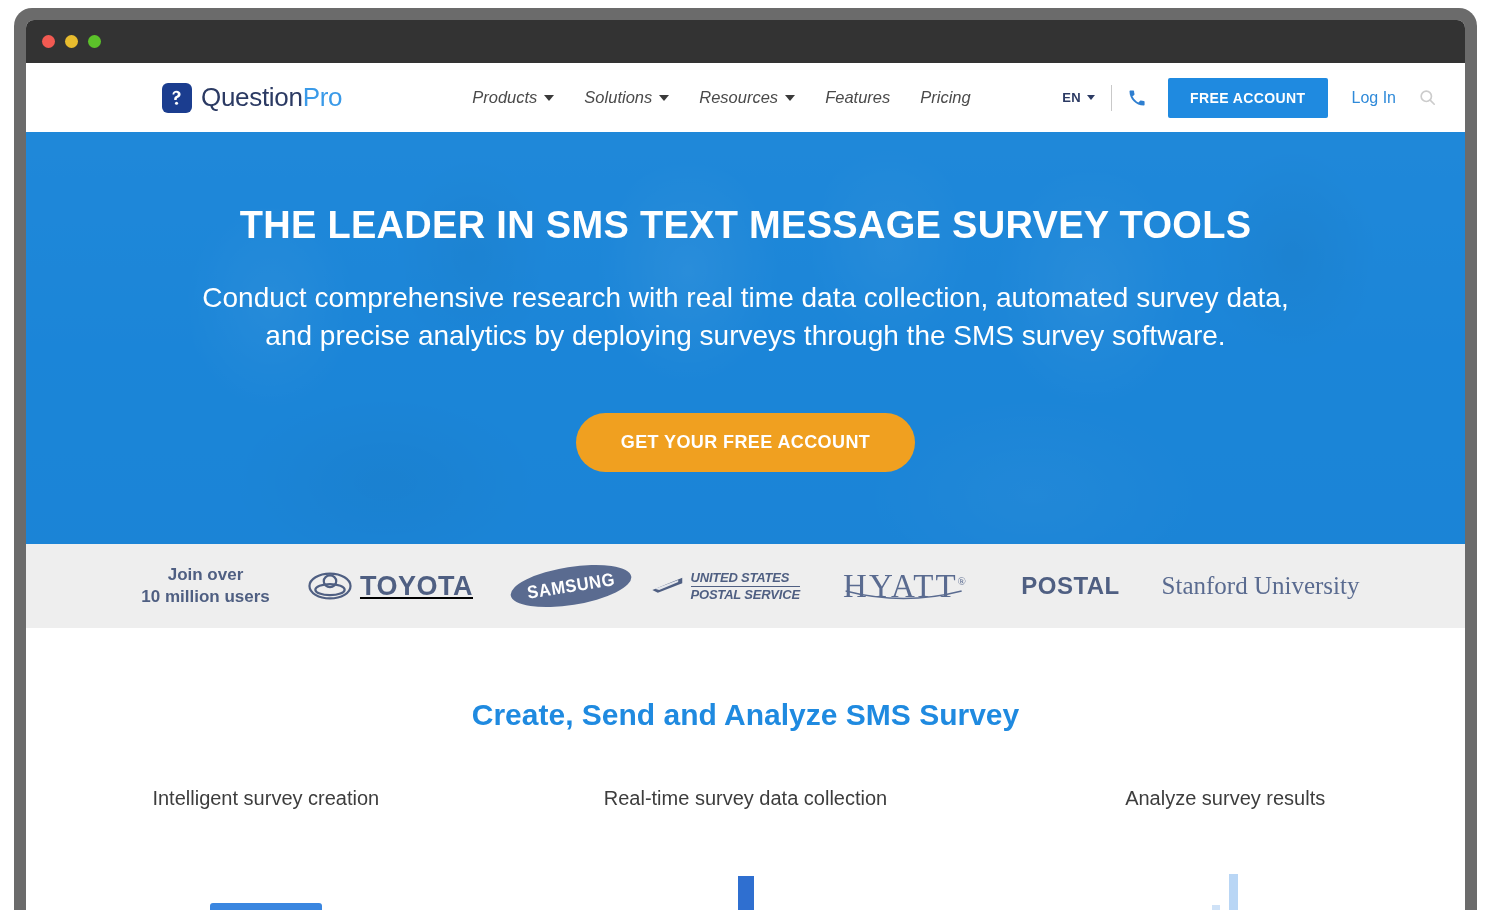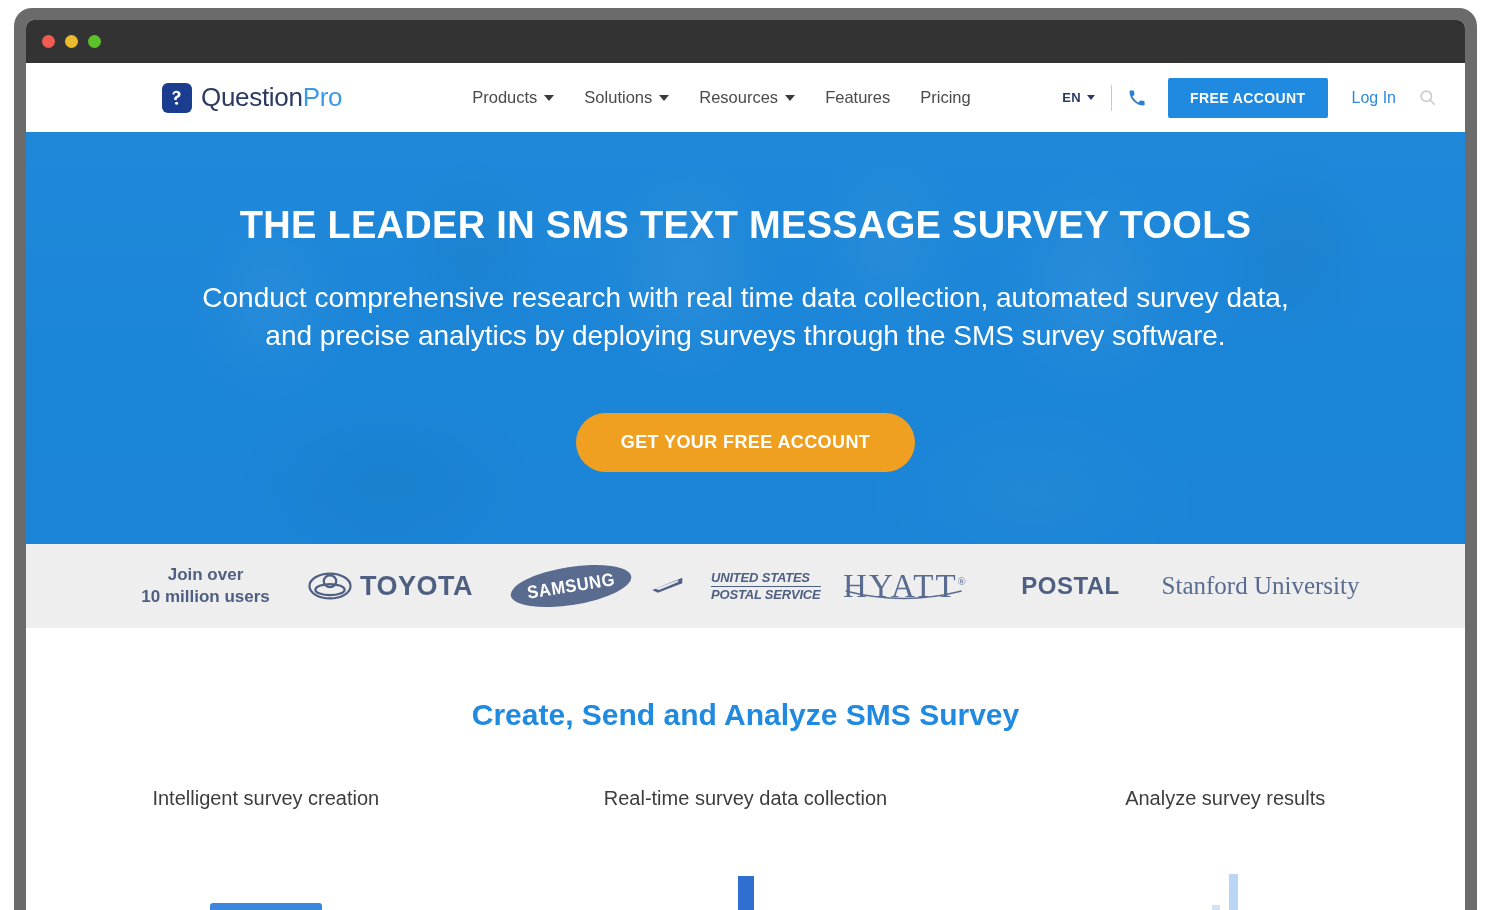--- a/index.html
+++ b/index.html
@@ -106,20 +106,21 @@
     flex: 1;
   }
   .nav-item {
     font-size: 16.5px;
     color: #4a4a4a;
     display: flex;
     align-items: center;
     gap: 7px;
     white-space: nowrap;
     cursor: pointer;
+    font-style: italic;
   }
   .caret {
     width: 0; height: 0;
     border-left: 5px solid transparent;
     border-right: 5px solid transparent;
     border-top: 6px solid #3a3a3a;
     display: inline-block;
   }
 
   .nav-right {
@@ -255,20 +256,21 @@
     font-weight: bold;
     line-height: 1.3;
     text-align: center;
     width: 170px;
   }
   .logo-toyota {
     display: flex;
     gap: 8px;
     width: 200px;
     justify-content: center;
+    text-decoration: underline;
   }
   .logo-toyota-text {
     font-size: 27px;
     font-weight: bold;
     color: #4f5f82;
     letter-spacing: 0.5px;
   }
   .logo-samsung {
     width: 160px;
     display: flex;
@@ -289,21 +291,21 @@
     font-size: 18px;
     font-weight: bold;
     letter-spacing: 0.6px;
     transform: scaleX(0.92);
   }
   .logo-usps {
     width: 170px;
     display: flex;
     align-items: center;
     gap: 6px;
-    justify-content: space-between;
+    justify-content: flex-start;
   }
   .usps-text {
     color: #4f5f82;
     font-size: 13px;
     font-weight: bold;
     font-style: italic;
     line-height: 1.18;
     letter-spacing: -0.2px;
   }
   .usps-text .l1 { border-bottom: 1.5px solid #4f5f82; display: block; }

